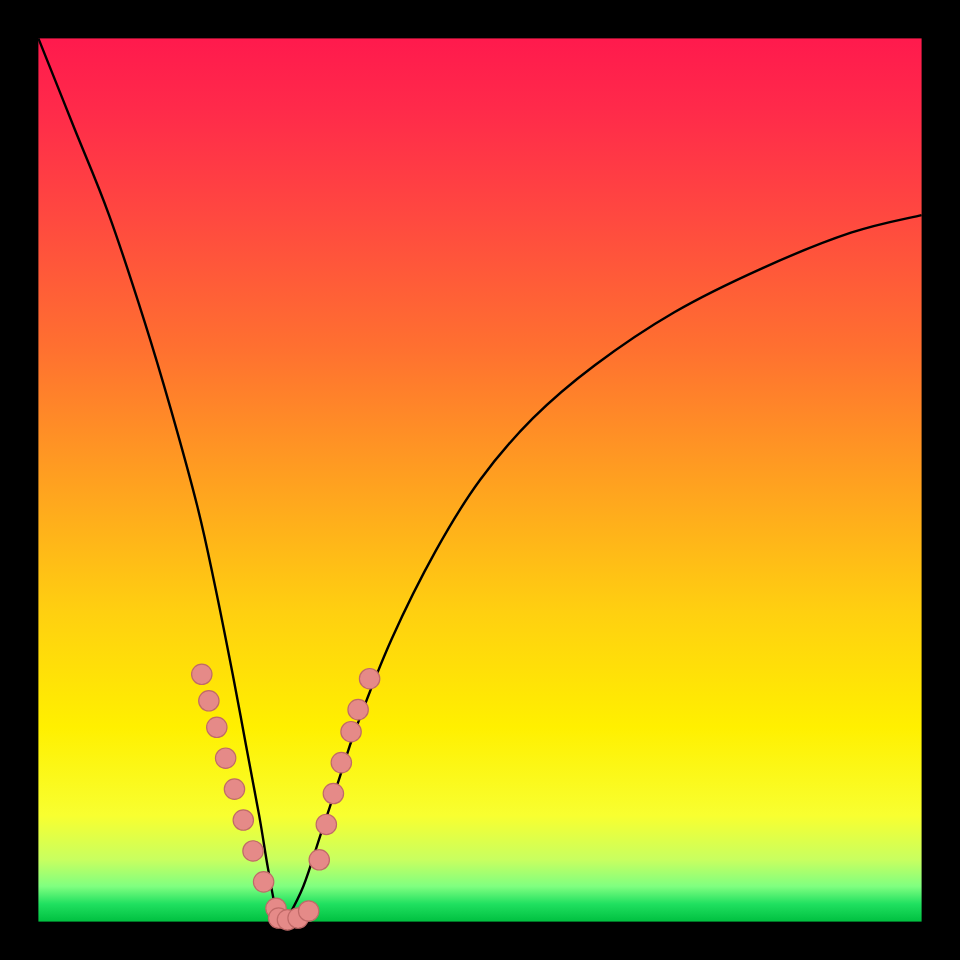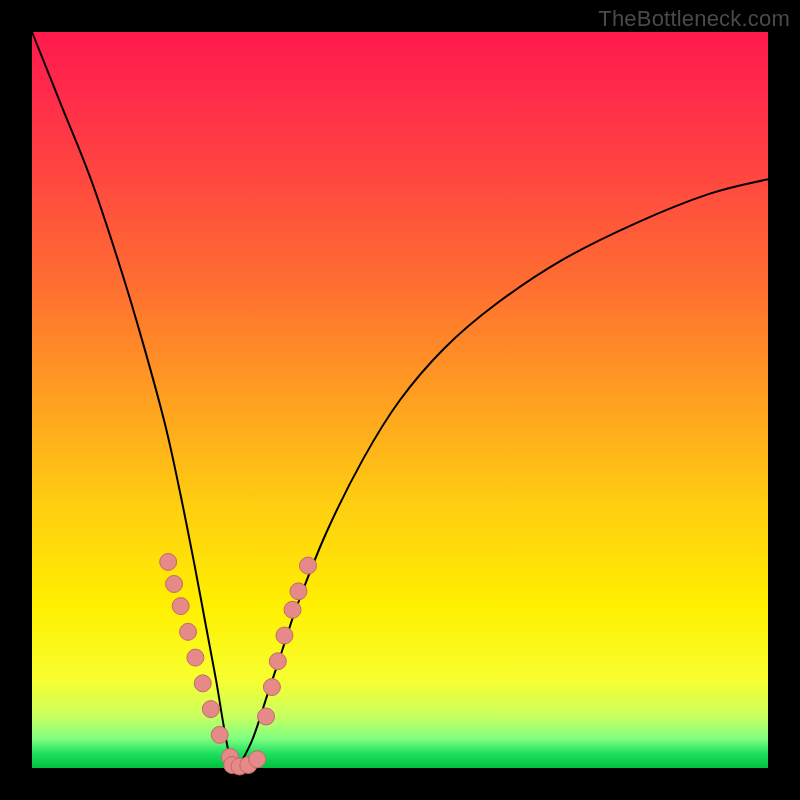--- a/index.html
+++ b/index.html
@@ -56,21 +56,20 @@
     top: 0;
     width: 736px;
     height: 736px;
     overflow: visible;
   }
 </style>
 </head>
 <body>
 
 <div class="frame">
-  <div class="watermark">TheBottleneck.com</div>
   <div class="plot">
     <svg class="curve" viewBox="0 0 736 736">
       <path id="left-path" fill="none" stroke="#000" stroke-width="2" d="M 0 0 C 5.2992 13.248000000000003, 18.8416 47.104000000000035, 29.44 73.60000000000002 C 40.0384 100.096, 48.281600000000005 118.05439999999994, 58.88 147.19999999999993 C 69.4784 176.34559999999993, 79.04639999999999 206.37439999999998, 88.32 235.51999999999998 C 97.5936 264.6656, 102.45119999999999 281.2992, 110.39999999999999 309.12 C 118.3488 336.9408, 125.85599999999998 363.58400000000006, 132.48 390.08000000000004 C 139.10399999999998 416.576, 141.9008 431.1488, 147.20000000000002 456.32 C 152.49920000000003 481.4912, 157.2832 506.07359999999994, 161.92 529.92 C 166.55679999999998 553.7664, 168.98559999999998 567.6031999999999, 172.95999999999998 588.8 C 176.93439999999998 609.9968, 180.688 629.1328000000001, 184 647.6800000000001 C 187.312 666.2272, 188.71040000000002 677.2672, 191.36 691.84 C 194.0096 706.4128000000001, 196.07040000000003 720.6912, 198.72000000000003 728.64 C 201.36960000000002 736.5888, 204.7552 734.6752, 206.08 736"></path>
       <path id="right-path" fill="none" stroke="#000" stroke-width="2" d="M 206.08 736 C 208.7296 730.7008, 215.50079999999997 719.808, 220.79999999999998 706.56 C 226.0992 693.3119999999999, 230.2208 678.2976, 235.52 662.4 C 240.81920000000002 646.5024, 244.94080000000002 634.1376, 250.24 618.24 C 255.5392 602.3424, 257.0112 595.2768000000001, 264.96 574.08 C 272.9088 552.8832, 282.4768 526.976, 294.40000000000003 500.48 C 306.32320000000004 473.98400000000004, 317.952 450.7264, 331.2 426.88 C 344.448 403.0336, 353.42719999999997 387.872, 368 368 C 382.57280000000003 348.128, 394.93760000000003 333.7024, 412.16 316.48 C 429.3824 299.2576, 442.4832 288.2176, 463.68 272.32 C 484.8768 256.4224, 504.74879999999996 242.73280000000003, 529.92 228.16000000000003 C 555.0912 213.58720000000002, 577.024 203.28320000000002, 603.52 191.36 C 630.016 179.4368, 653.2736 169.86879999999996, 677.12 161.91999999999996 C 700.9664 153.97119999999995, 725.4016 149.84959999999992, 736 147.19999999999993"></path>
       <g id="dots">
           <circle cx="136.16" cy="529.92" r="8.5" fill="#e58a88" stroke="#c06a68" stroke-width="1"></circle>
           <circle cx="142.048" cy="552" r="8.5" fill="#e58a88" stroke="#c06a68" stroke-width="1"></circle>
           <circle cx="148.672" cy="574.08" r="8.5" fill="#e58a88" stroke="#c06a68" stroke-width="1"></circle>
           <circle cx="156.03199999999998" cy="599.84" r="8.5" fill="#e58a88" stroke="#c06a68" stroke-width="1"></circle>
           <circle cx="163.392" cy="625.6" r="8.5" fill="#e58a88" stroke="#c06a68" stroke-width="1"></circle>

